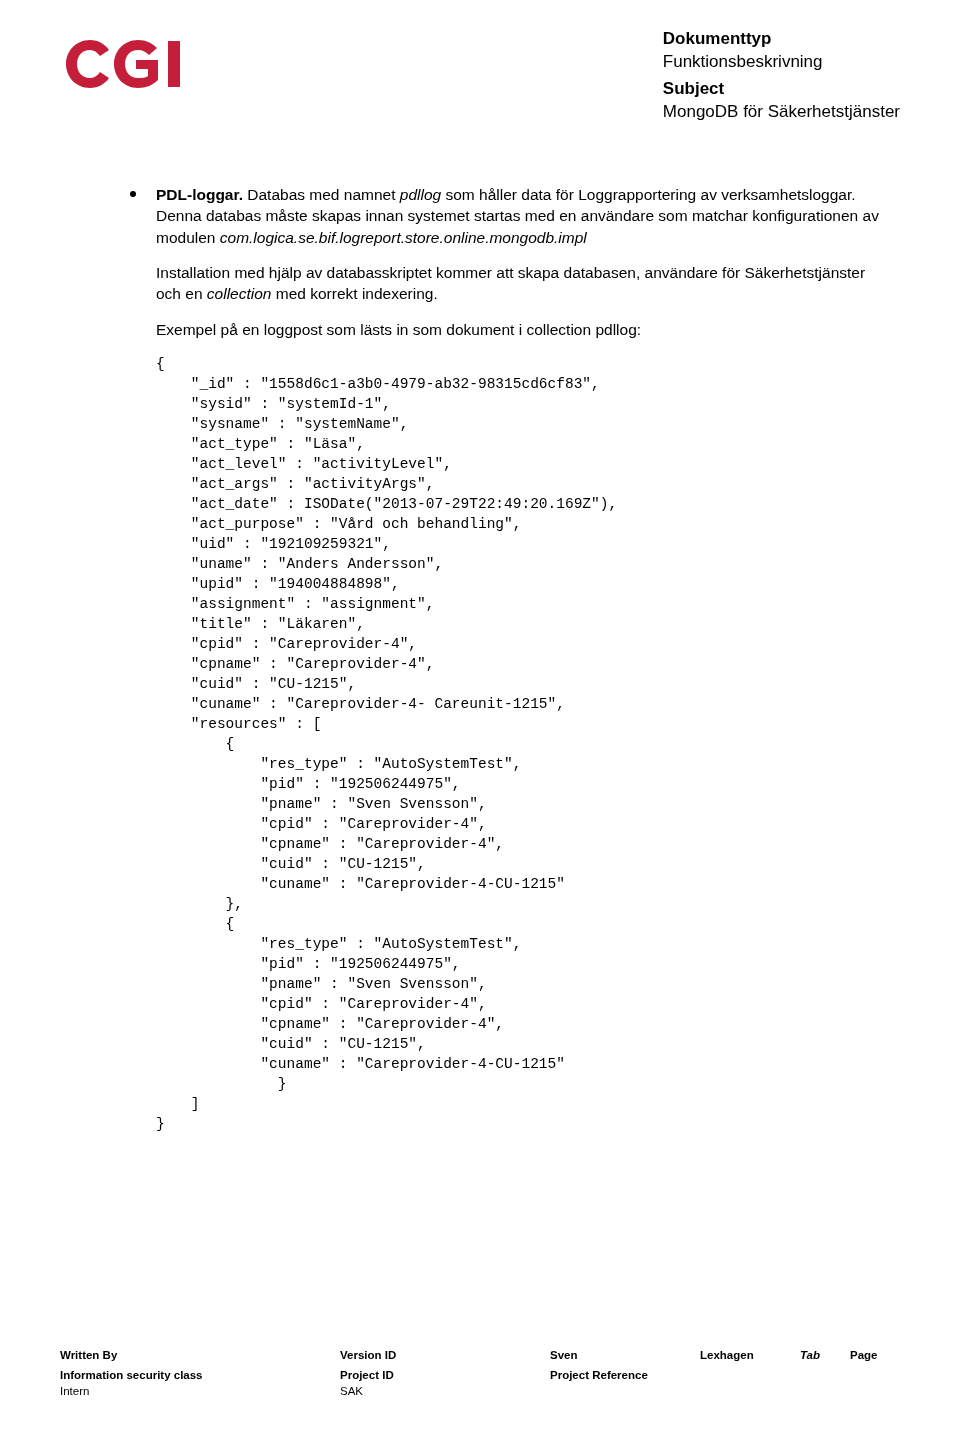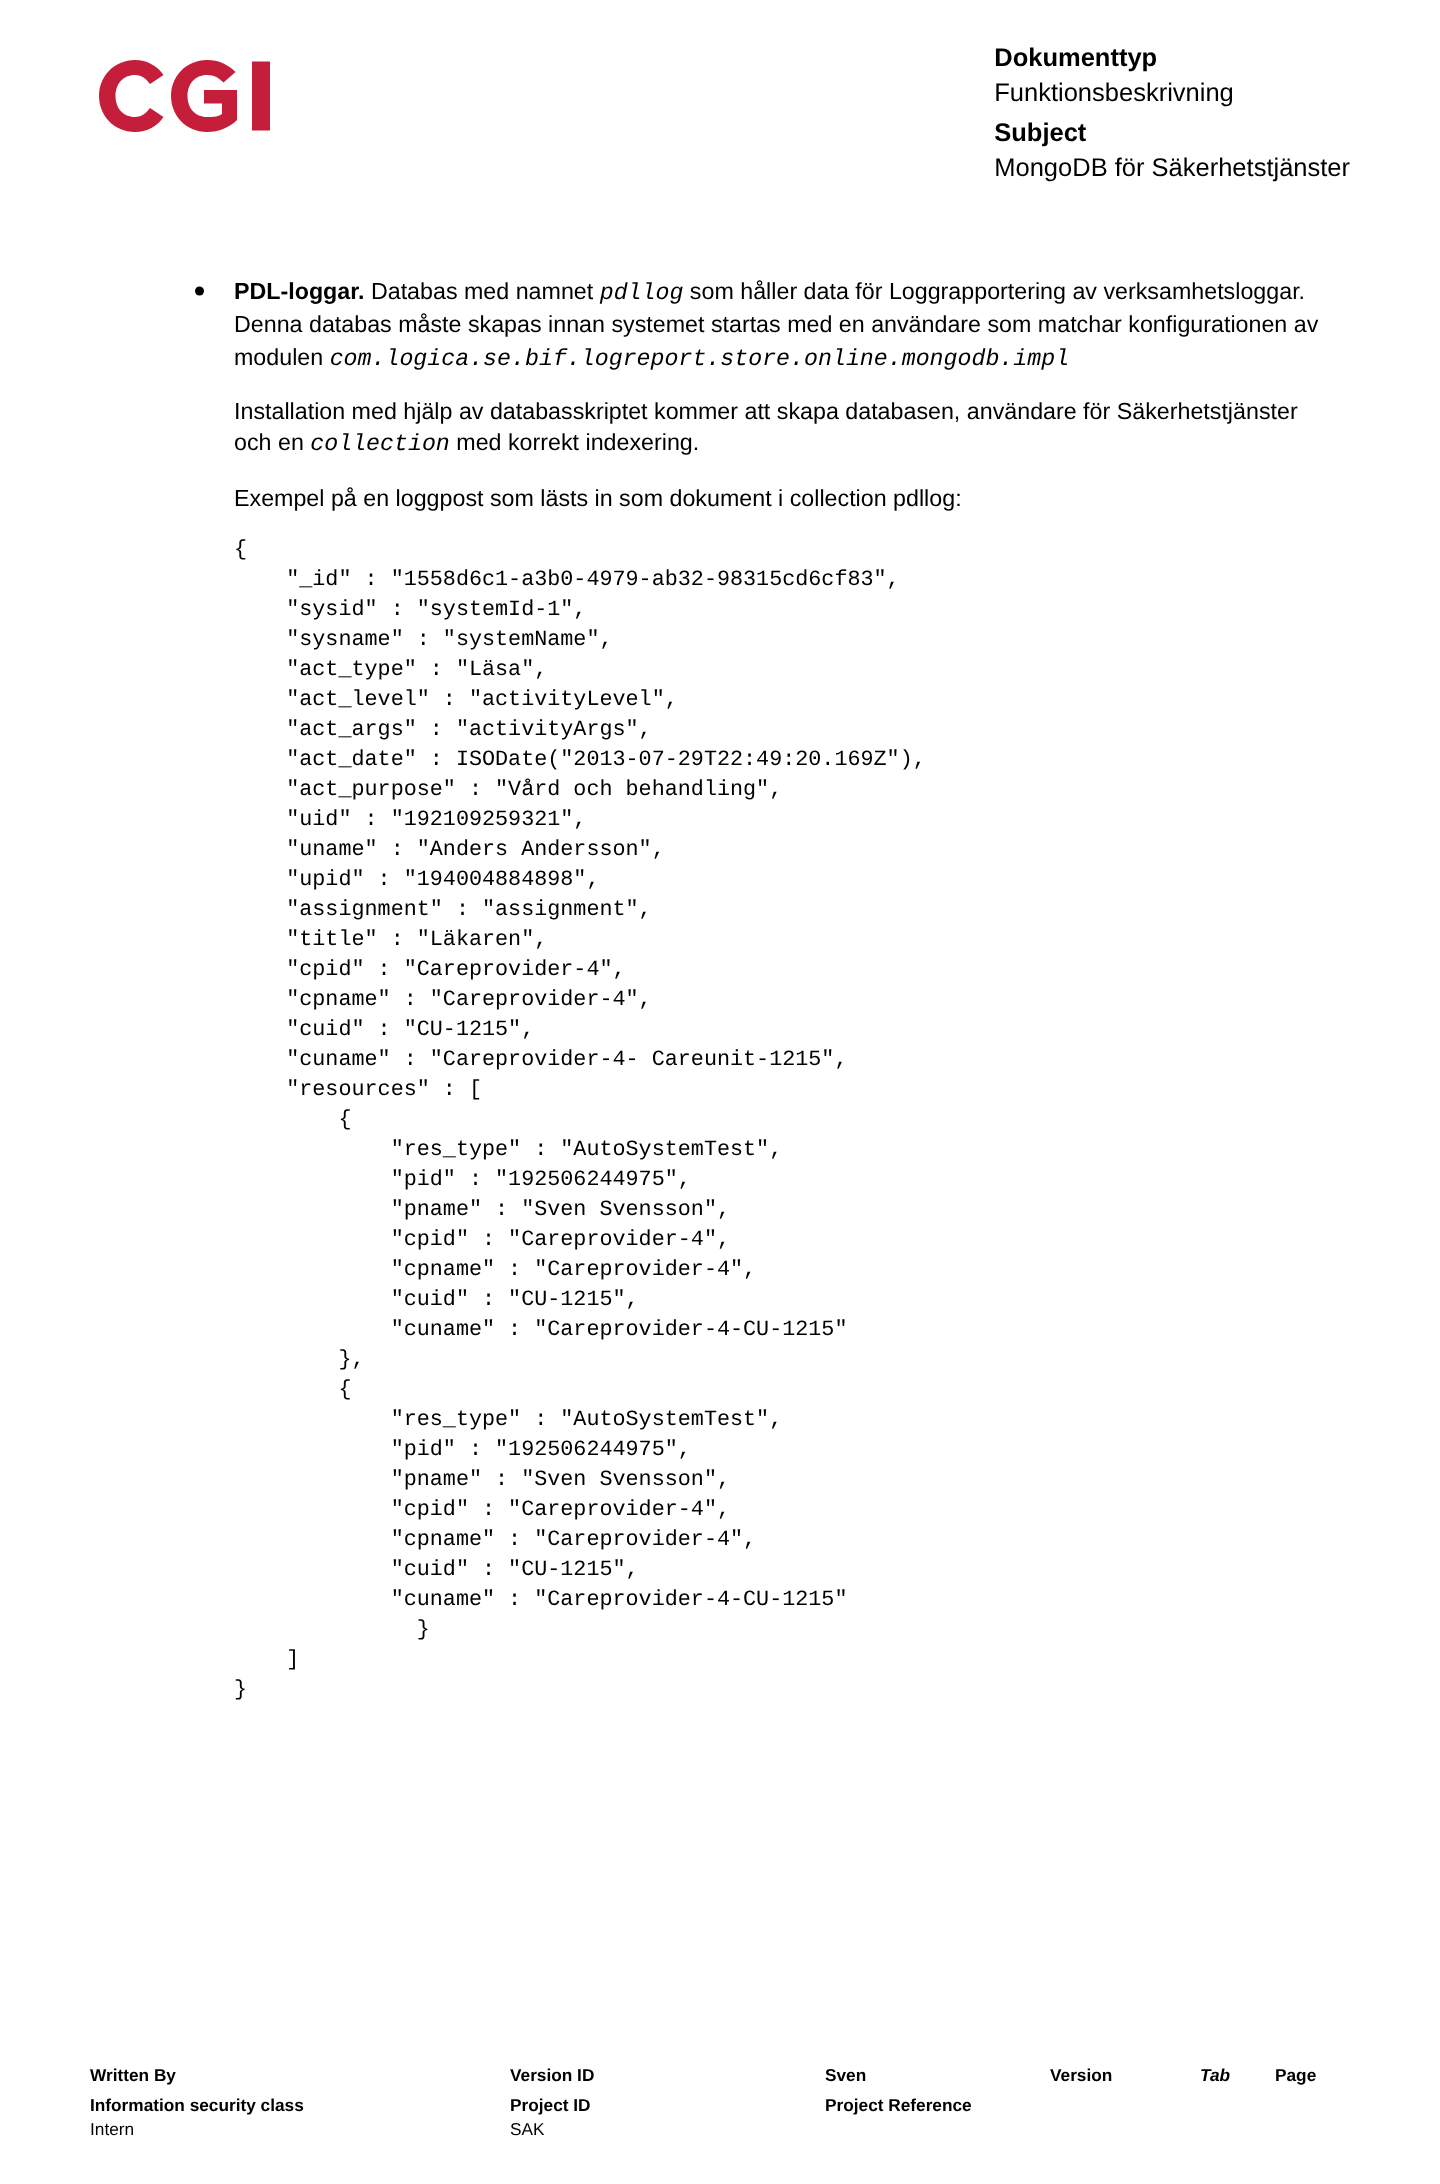--- a/index.html
+++ b/index.html
@@ -42,36 +42,36 @@
     }
     .bullet-dot {
       position: absolute;
       left: 0;
       top: 7px;
       width: 6px;
       height: 6px;
       background: #000;
       border-radius: 50%;
     }
-    .italic { font-style: italic; font-family: Liberation Mono, monospace; }
+    .italic { font-style: italic; }
     .bold { font-weight: bold; }
     .paragraph {
       padding-left: 26px;
       margin-bottom: 14px;
     }
     .code-block {
       font-family: "Courier New", monospace;
       font-size: 14.5px;
       line-height: 1.38;
       padding-left: 26px;
       white-space: pre;
     }
     .footer {
       position: absolute;
-      bottom: 28px;
+      bottom: 57px;
       left: 60px;
       right: 60px;
       font-size: 11.5px;
       line-height: 1.4;
     }
     .footer-row {
       display: flex;
     }
     .footer-col {
       flex: 0 0 auto;
@@ -162,21 +162,21 @@
 
   </div>
 
 </div>
 
 <div class="footer">
   <div class="footer-row">
     <div class="footer-col fc1 bold">Written By</div>
     <div class="footer-col fc2 bold">Version ID</div>
     <div class="footer-col fc3 bold">Sven</div>
-    <div class="footer-col fc4 bold">Version</div>
+    <div class="footer-col fc4 bold">Lexhagen</div>
     <div class="footer-col fc5 bold">Tab</div>
     <div class="footer-col fc6 bold">Page</div>
   </div>
   <div class="footer-row" style="margin-top:4px">
     <div class="footer-col fc1 bold">Information security class</div>
     <div class="footer-col fc2 bold">Project ID</div>
     <div class="footer-col fc3 bold">Project Reference</div>
   </div>
   <div class="footer-row">
     <div class="footer-col fc1">Intern</div>

